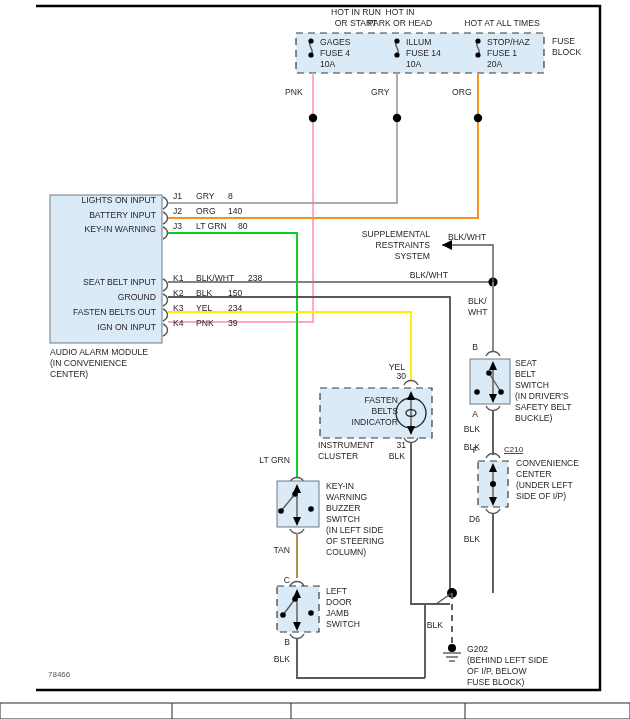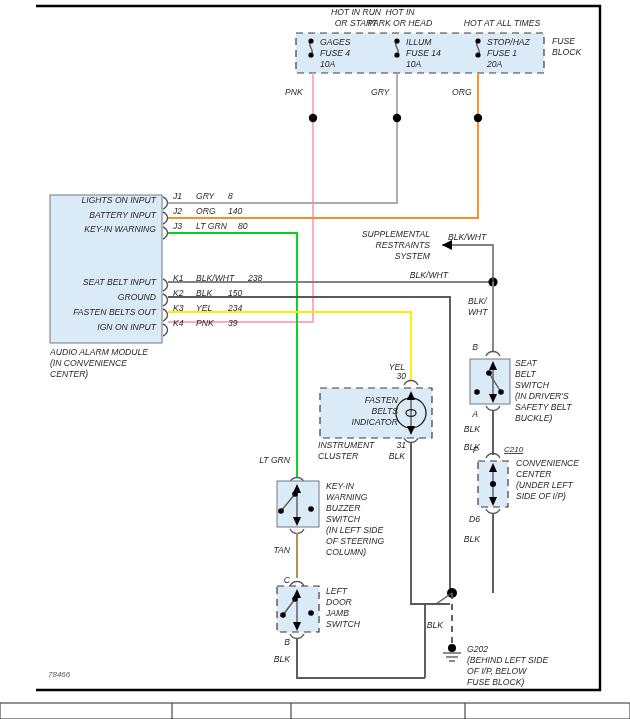--- a/index.html
+++ b/index.html
@@ -1,18 +1,18 @@
 <!DOCTYPE html>
 <html><head>
 <meta charset="utf-8">
 <title>Wiring Diagram</title>
 <style>
   html,body{margin:0;padding:0;background:#ffffff;}
   body{font-family:"Liberation Sans","DejaVu Sans",sans-serif;}
-  #root{position:relative;width:630px;height:719px;background:#ffffff;overflow:hidden;font-style:italic;}
+  #root{position:relative;width:630px;height:719px;background:#ffffff;overflow:hidden;}
   #svgwrap{position:absolute;left:0;top:0;width:630px;height:719px;}
   svg{display:block;}
   text{font-family:"Liberation Sans","DejaVu Sans",sans-serif;fill:#231f20;}
   .lbl{font-size:8.6px;}
   .lbl-sm{font-size:8px;}
   .lbl-id{font-size:8px;fill:#555;}
   .box-fill{fill:#dbeaf7;stroke:#6f7b84;stroke-width:1;}
   .box-dash{fill:#dbeaf7;stroke:#3a3a3a;stroke-width:1.2;stroke-dasharray:7,5;}
   .wire{fill:none;stroke-width:1.9;}
   .w-gry{stroke:#a9abad;}

